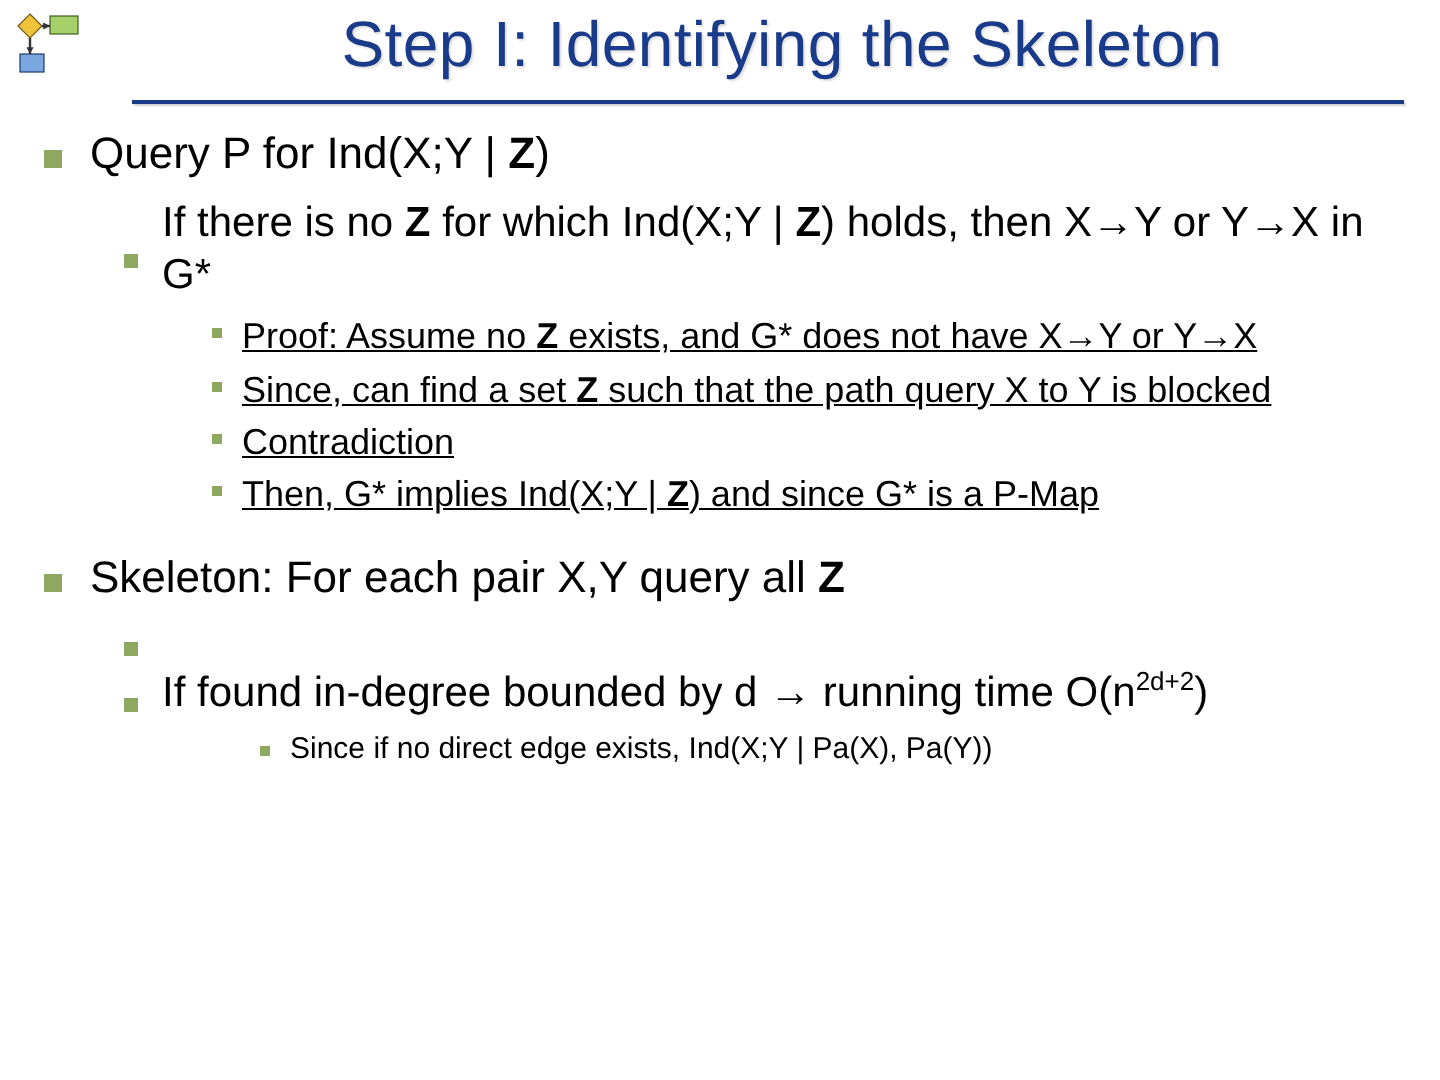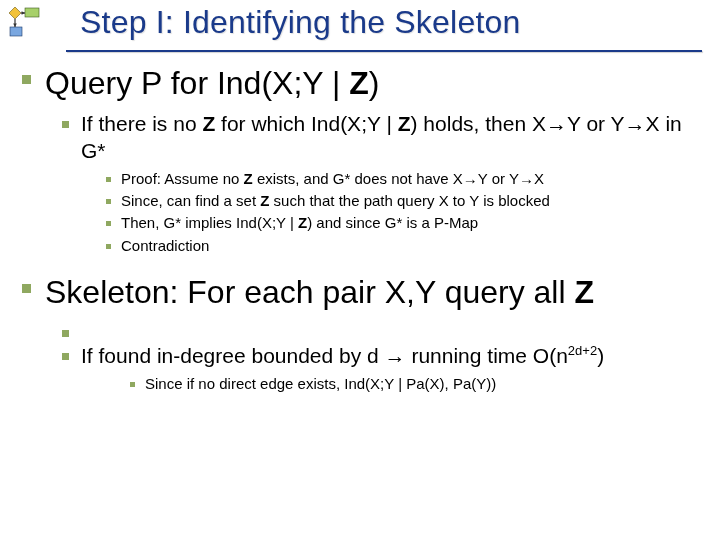--- a/index.html
+++ b/index.html
@@ -9,20 +9,21 @@
     background: #fff;
     color: #000;
     position: relative;
     padding: 0;
   }
   .title-row {
     display: flex;
     align-items: center;
     padding: 4px 18px 0 8px;
     gap: 36px;
+    text-align: center;
   }
   .logo {
     width: 36px;
     height: 36px;
     flex-shrink: 0;
   }
   .title {
     font-size: 32px;
     color: #1a3a8a;
     font-family: Verdana, Geneva, sans-serif;
@@ -40,29 +41,29 @@
     box-shadow: 1px 1px 1px rgba(0,0,0,0.18);
   }
   .content {
     padding: 22px 22px 0 22px;
   }
   .bul { width: 9px; height: 9px; background: #8fa860; display: inline-block; flex-shrink: 0; }
   .bul-s { width: 7px; height: 7px; background: #8fa860; display: inline-block; flex-shrink: 0; }
   .bul-xs { width: 5px; height: 5px; background: #8fa860; display: inline-block; flex-shrink: 0; }
 
   .lvl1 { display: flex; align-items: flex-start; gap: 14px; margin-bottom: 8px; }
-  .lvl1 > .txt { font-size: 32px; line-height: 1.25; }
+  .lvl1 > .txt { font-size: 22px; line-height: 1.25; }
   .lvl1 .bul { margin-top: 12px; }
 
-  .lvl2 { display: flex; align-items: flex-start; gap: 12px; margin: 6px 0 4px 40px; }
+  .lvl2 { display: flex; align-items: center; gap: 12px; margin: 6px 0 4px 40px; }
   .lvl2 > .txt { font-size: 21px; line-height: 1.28; }
   .lvl2 .bul-s { margin-top: 10px; }
 
   .lvl3 { display: flex; align-items: flex-start; gap: 10px; margin: 2px 0 2px 84px; }
-  .lvl3 > .txt { font-size: 15px; line-height: 1.35; }
+  .lvl3 > .txt { font-size: 18px; line-height: 1.35; text-decoration: underline; }
   .lvl3 .bul-xs { margin-top: 8px; }
 
   .lvl4 { display: flex; align-items: flex-start; gap: 10px; margin: 2px 0 2px 108px; }
   .lvl4 > .txt { font-size: 15px; line-height: 1.35; text-align: right; }
   .lvl4 .bul-xs { margin-top: 8px; }
 
   .b { font-weight: bold; }
   .sup { font-size: 0.62em; vertical-align: super; line-height: 0; margin-top: 40px; }
 
   .gap { height: 14px; }
@@ -101,25 +102,25 @@
   <div class="lvl3">
     <span class="bul-xs"></span>
     <span class="txt"><span>Proof: Assume no </span><span class="b">Z</span><span> exists, and G* does not have X→Y or Y→X</span></span>
   </div>
   <div class="lvl3">
     <span class="bul-xs"></span>
     <span class="txt"><span>Since, can find a set </span><span class="b">Z</span><span> such that the path query X to Y is blocked</span></span>
   </div>
   <div class="lvl3">
     <span class="bul-xs"></span>
-    <span class="txt"><span>Then, G* implies Ind(X;Y | </span><span class="b">Z</span><span>) and since G* is a P-Map</span></span>
+    <span class="txt">Contradiction</span>
   </div>
   <div class="lvl3">
     <span class="bul-xs"></span>
-    <span class="txt">Contradiction</span>
+    <span class="txt"><span>Then, G* implies Ind(X;Y | </span><span class="b">Z</span><span>) and since G* is a P-Map</span></span>
   </div>
 
   <div class="gap"></div>
 
   <div class="lvl1">
     <span class="bul"></span>
     <span class="txt"><span>Skeleton: For each pair X,Y query all </span><span class="b">Z</span></span>
   </div>
 
   <div class="lvl2">

